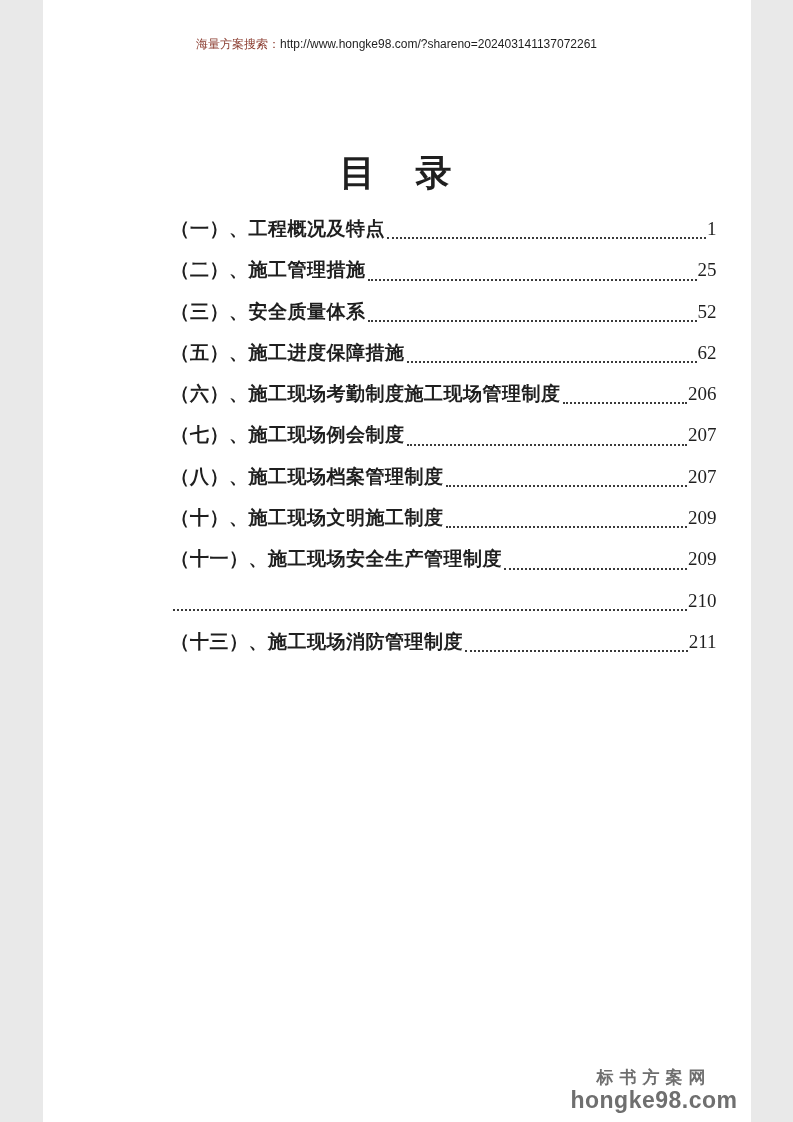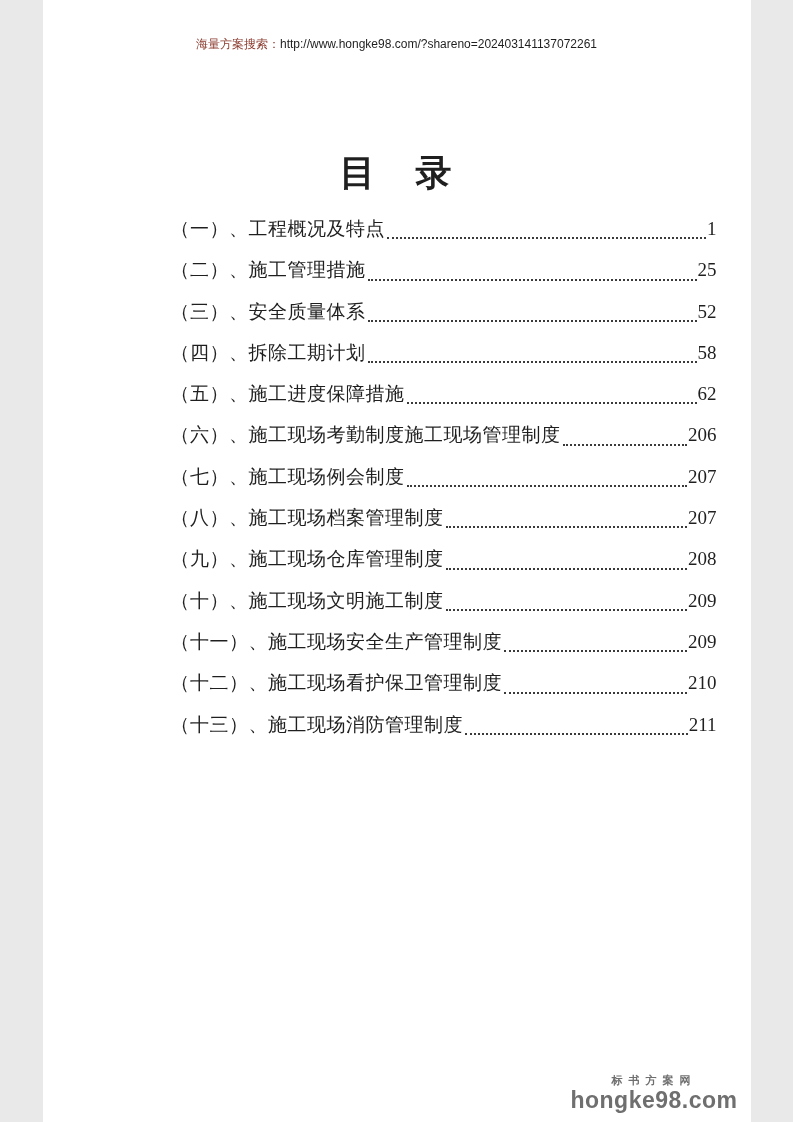--- a/index.html
+++ b/index.html
@@ -46,20 +46,21 @@
   }
   .toc-row {
     display: flex;
     height: 41.3px;
     font-size: 19px;
     line-height: 41.3px;
   }
   .toc-label {
     white-space: nowrap;
     letter-spacing: 0.5px;
+    font-weight: bold;
   }
   .leader {
     flex: 1;
     align-self: flex-end;
     margin: 0 1px 10px 2px;
     border-bottom: 2px dotted #3a3a3a;
     min-width: 24px;
   }
   .toc-page {
     white-space: nowrap;
@@ -69,21 +70,21 @@
     position: absolute;
     right: 13px;
     bottom: 10px;
     text-align: center;
     color: #6f6f6f;
     font-family: "Liberation Sans", "DejaVu Sans", sans-serif;
     font-weight: bold;
     line-height: 1.0;
   }
   .watermark-cn {
-    font-size: 11px;
+    font-size: 17px;
     letter-spacing: 6px;
     margin-bottom: 3px;
   }
   .watermark-com {
     font-size: 23px;
     letter-spacing: 0.5px;
   }
 </style>
 </head>
 <body>
@@ -107,61 +108,50 @@
       <span class="toc-label">（二）、施工管理措施</span>
       <span class="leader"></span>
       <span class="toc-page">25</span>
     </div>
       <div class="toc-row">
       <span class="toc-label">（三）、安全质量体系</span>
       <span class="leader"></span>
       <span class="toc-page">52</span>
     </div>
       <div class="toc-row">
-      <span class="toc-label">（四）、拆除工期计划</span>
-      <span class="leader"></span>
-      <span class="toc-page">58</span>
-    </div>
-      <div class="toc-row">
       <span class="toc-label">（五）、施工进度保障措施</span>
       <span class="leader"></span>
       <span class="toc-page">62</span>
     </div>
       <div class="toc-row">
       <span class="toc-label">（六）、施工现场考勤制度施工现场管理制度</span>
       <span class="leader"></span>
       <span class="toc-page">206</span>
     </div>
       <div class="toc-row">
       <span class="toc-label">（七）、施工现场例会制度</span>
       <span class="leader"></span>
       <span class="toc-page">207</span>
     </div>
       <div class="toc-row">
       <span class="toc-label">（八）、施工现场档案管理制度</span>
       <span class="leader"></span>
       <span class="toc-page">207</span>
     </div>
       <div class="toc-row">
-      <span class="toc-label">（九）、施工现场仓库管理制度</span>
-      <span class="leader"></span>
-      <span class="toc-page">208</span>
-    </div>
-      <div class="toc-row">
       <span class="toc-label">（十）、施工现场文明施工制度</span>
       <span class="leader"></span>
       <span class="toc-page">209</span>
     </div>
       <div class="toc-row">
       <span class="toc-label">（十一）、施工现场安全生产管理制度</span>
       <span class="leader"></span>
       <span class="toc-page">209</span>
     </div>
       <div class="toc-row">
-      <span class="toc-label">（十二）、施工现场看护保卫管理制度</span>
       <span class="leader"></span>
       <span class="toc-page">210</span>
     </div>
       <div class="toc-row">
       <span class="toc-label">（十三）、施工现场消防管理制度</span>
       <span class="leader"></span>
       <span class="toc-page">211</span>
     </div>
     </div>
 

